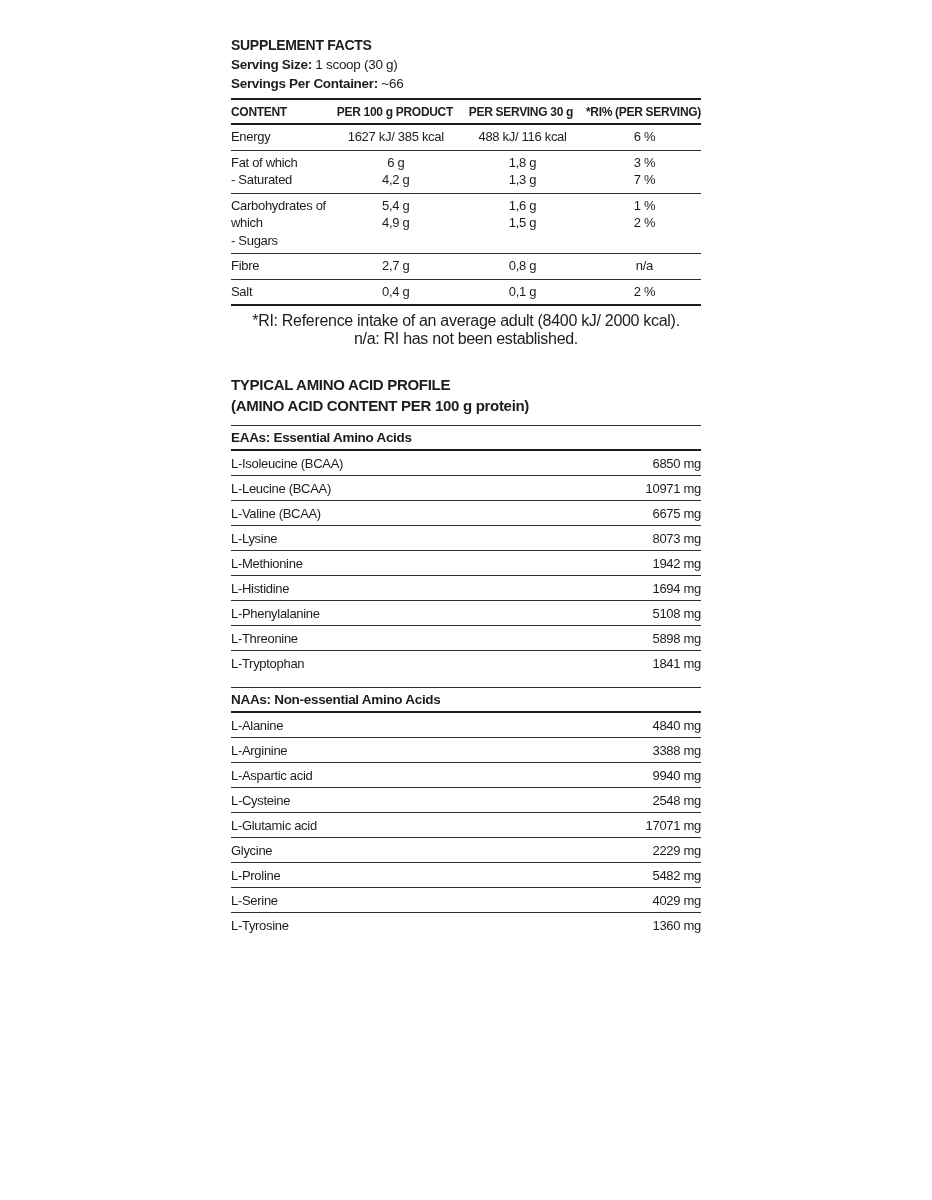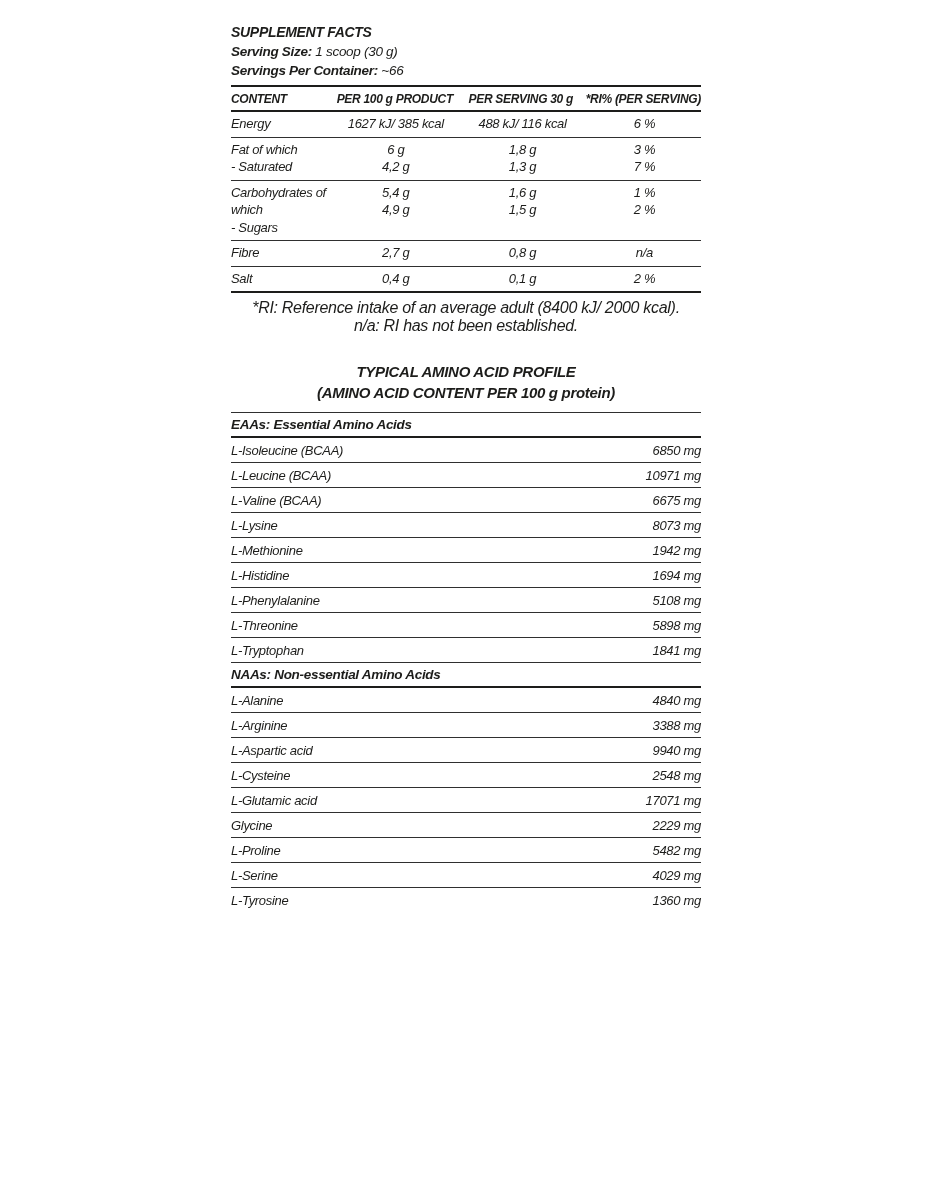--- a/index.html
+++ b/index.html
@@ -4,21 +4,21 @@
 <style>
   * { margin:0; padding:0; box-sizing:border-box; }
   html, body { background:#ffffff; }
   body {
     width:932px; height:1200px; position:relative;
     font-family:"Liberation Sans", sans-serif;
     color:#1d1d1b;
     letter-spacing:-0.3px;
   }
   .content {
-    position:absolute; left:231px; top:23px; width:470px;font-style:italic;
+    position:absolute; left:231px; top:36px; width:470px;
   }
   .b { font-weight:bold; }
 
   
   .label-title { font-weight:bold; font-size:14px; line-height:19px; }
   .intro-line { font-size:13.5px; line-height:19px; white-space:nowrap; }
 
   
   .facts-head {
     display:flex; align-items:center;
@@ -40,29 +40,29 @@
   .c2 { width:126px; text-align:center; }
   .c3 { width:134px; text-align:center; }
   .c4 { width:116px; text-align:center; }
   .facts-head .c1 { white-space:nowrap; }
   .facts-head .c2, .facts-head .c3 { white-space:nowrap; }
   .facts-head .c4 { text-align:right; white-space:nowrap; }
 
   .footnotes { margin-top:6px; text-align:center; font-size:16px; line-height:18px; }
 
   
-  .amino-title-block { margin-top:26px; text-align:center; font-weight:bold; font-size:15px; line-height:21px; }
+  .amino-title-block { margin-top:26px; text-align:left; font-weight:bold; font-size:15px; line-height:21px; }
   .amino-heading {
     margin-top:9px;
     border-top:1px solid #2f2f2f;
     border-bottom:2px solid #1d1d1b;
     padding:4px 0;
     font-weight:bold; font-size:13.5px;
   }
-  .amino-heading.naa { margin-top:0; }
+  .amino-heading.naa { margin-top:12px; }
   .amino-row {
     display:flex; justify-content:space-between; align-items:baseline;
     padding:4px 0 3px 0;
     border-bottom:1px solid #2f2f2f;
     font-size:13px; line-height:17px;
   }
   .amino-list .amino-row:last-child { border-bottom:none; }
 </style>
 </head>
 <body>

